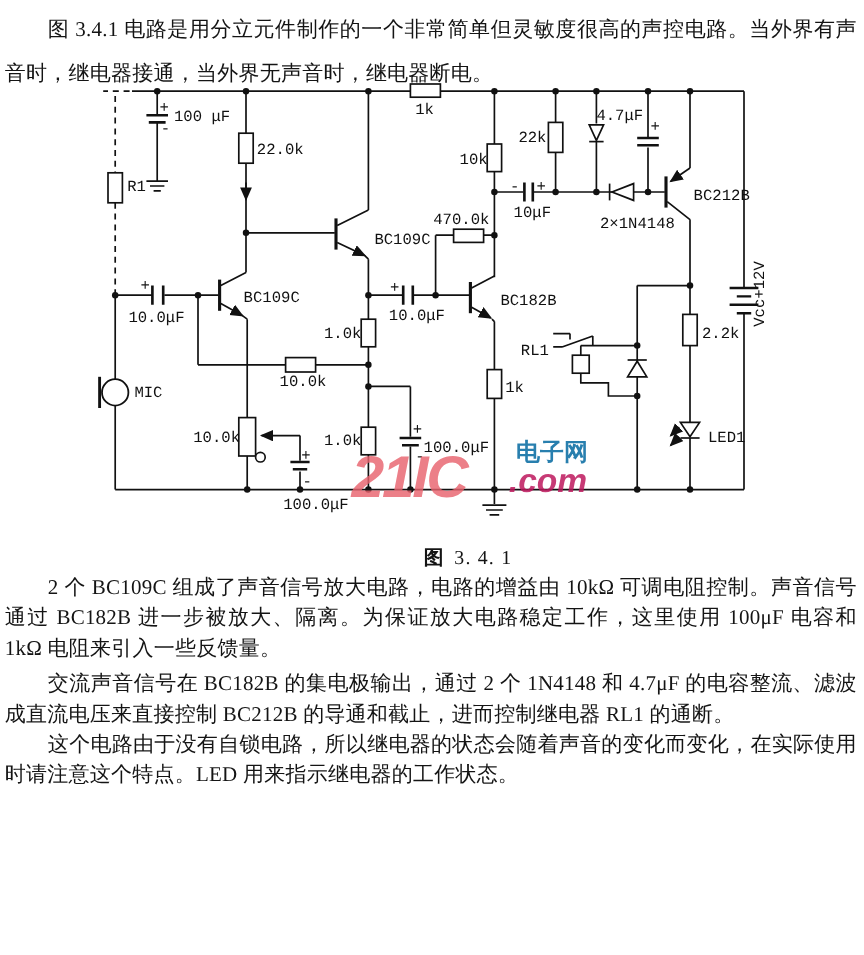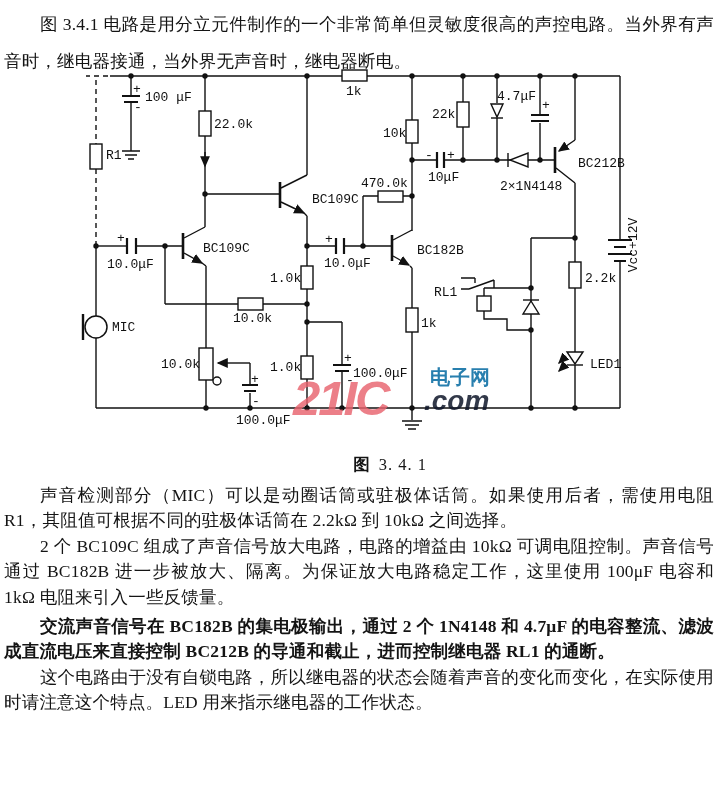--- a/index.html
+++ b/index.html
@@ -8,21 +8,21 @@
     font-family:"Liberation Serif","DejaVu Serif",serif;color:#141414;
   }
   .para{font-size:17.5px;letter-spacing:.2px;text-align:justify;}
   #intro{position:absolute;top:6px;left:4px;right:6px;line-height:37px;text-indent:2.05em;}
   #caption{position:absolute;top:454px;left:0;width:720px;text-align:center;font-size:16.5px;letter-spacing:1px;padding-left:30px;}
   #caption .cap-prefix{font-weight:bold;margin-right:8px;}
   #body-text{position:absolute;top:477px;left:4px;right:6px;}
   #body-text p{margin:0;line-height:25.4px;text-indent:2.05em;}
   #body-text p.gap6{margin-top:6px;}
   #body-text p.gap4{margin-top:4px;}
-  #body-text p.bold{font-weight:bold;}
+  #body-text p.bold{font-weight:normal;}
   #schematic{position:absolute;top:0;left:0;}
   #schematic text{font-family:"Liberation Mono","DejaVu Sans Mono",monospace;font-size:13px;fill:#111;}
   .wm{position:absolute;z-index:5;pointer-events:none;font-family:"Liberation Sans","DejaVu Sans",sans-serif;line-height:1;text-align:right;}
   #wm-brand{left:293px;top:374px;font-size:49px;font-weight:bold;font-style:italic;letter-spacing:-2px;opacity:.82;}
   #wm-site{left:430px;top:367px;font-size:20px;font-weight:bold;opacity:.85;}
   #wm-domain{left:424px;top:387px;font-size:28px;font-weight:bold;font-style:italic;opacity:.85;}
 </style>
 </head>
 <body>
 
@@ -224,24 +224,23 @@
       <text x="542" y="109" font-size="12">+</text>
       <text x="344" y="362" font-size="12">+</text>
       <text x="346" y="384" font-size="12">-</text>
       <text x="251" y="383" font-size="12">+</text>
       <text x="252" y="405" font-size="12">-</text>
     </g>
 </svg>
 
 <div id="wm-brand" class="wm" style="color: rgb(232, 99, 110);">21IC</div>
 <div id="wm-site" class="wm" style="color: #0369a1;">电子网</div>
-<div id="wm-domain" class="wm" style="color: #0f172a;">.com</div>
+<div id="wm-domain" class="wm" style="color: #be185d;">.com</div>
 
 <div id="caption">
   <span class="cap-prefix">图</span><span>3. 4. 1</span>
 </div>
 
 <div id="body-text">
-  <p class="para gap6">声音检测部分（MIC）可以是动圈话筒或驻极体话筒。如果使用后者，需使用电阻 R1，其阻值可根据不同的驻极体话筒在 2.2kΩ 到 10kΩ 之间选择。</p>
   <p class="para">2 个 BC109C 组成了声音信号放大电路，电路的增益由 10kΩ 可调电阻控制。声音信号通过 BC182B 进一步被放大、隔离。为保证放大电路稳定工作，这里使用 100μF 电容和 1kΩ 电阻来引入一些反馈量。</p>
   <p class="para gap4 bold">交流声音信号在 BC182B 的集电极输出，通过 2 个 1N4148 和 4.7μF 的电容整流、滤波成直流电压来直接控制 BC212B 的导通和截止，进而控制继电器 RL1 的通断。</p>
   <p class="para">这个电路由于没有自锁电路，所以继电器的状态会随着声音的变化而变化，在实际使用时请注意这个特点。LED 用来指示继电器的工作状态。</p>
 </div>
 
 </body></html>

